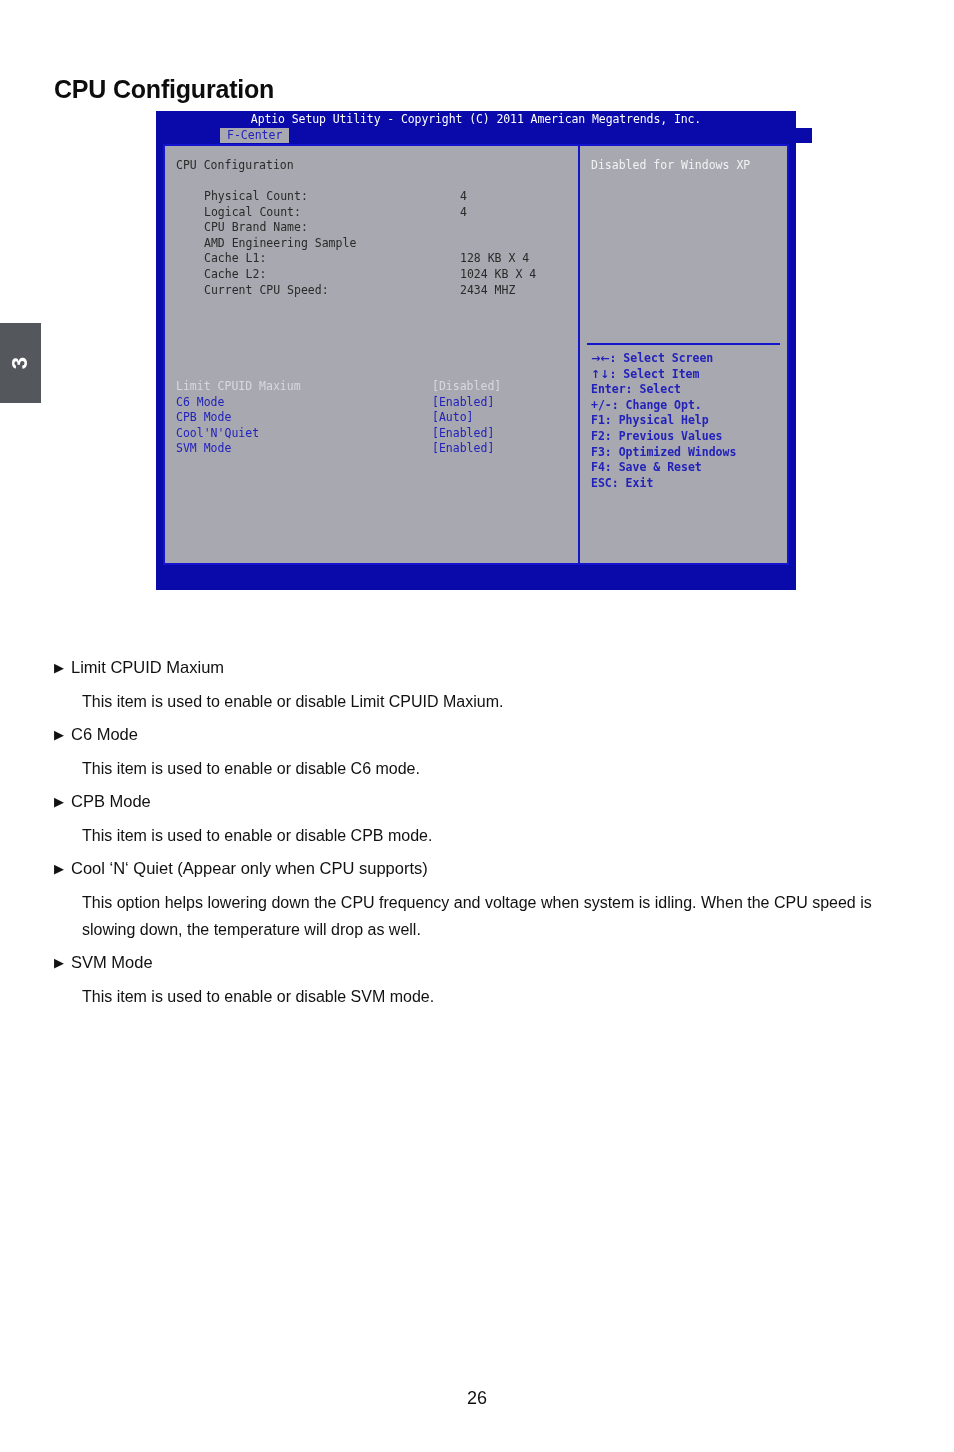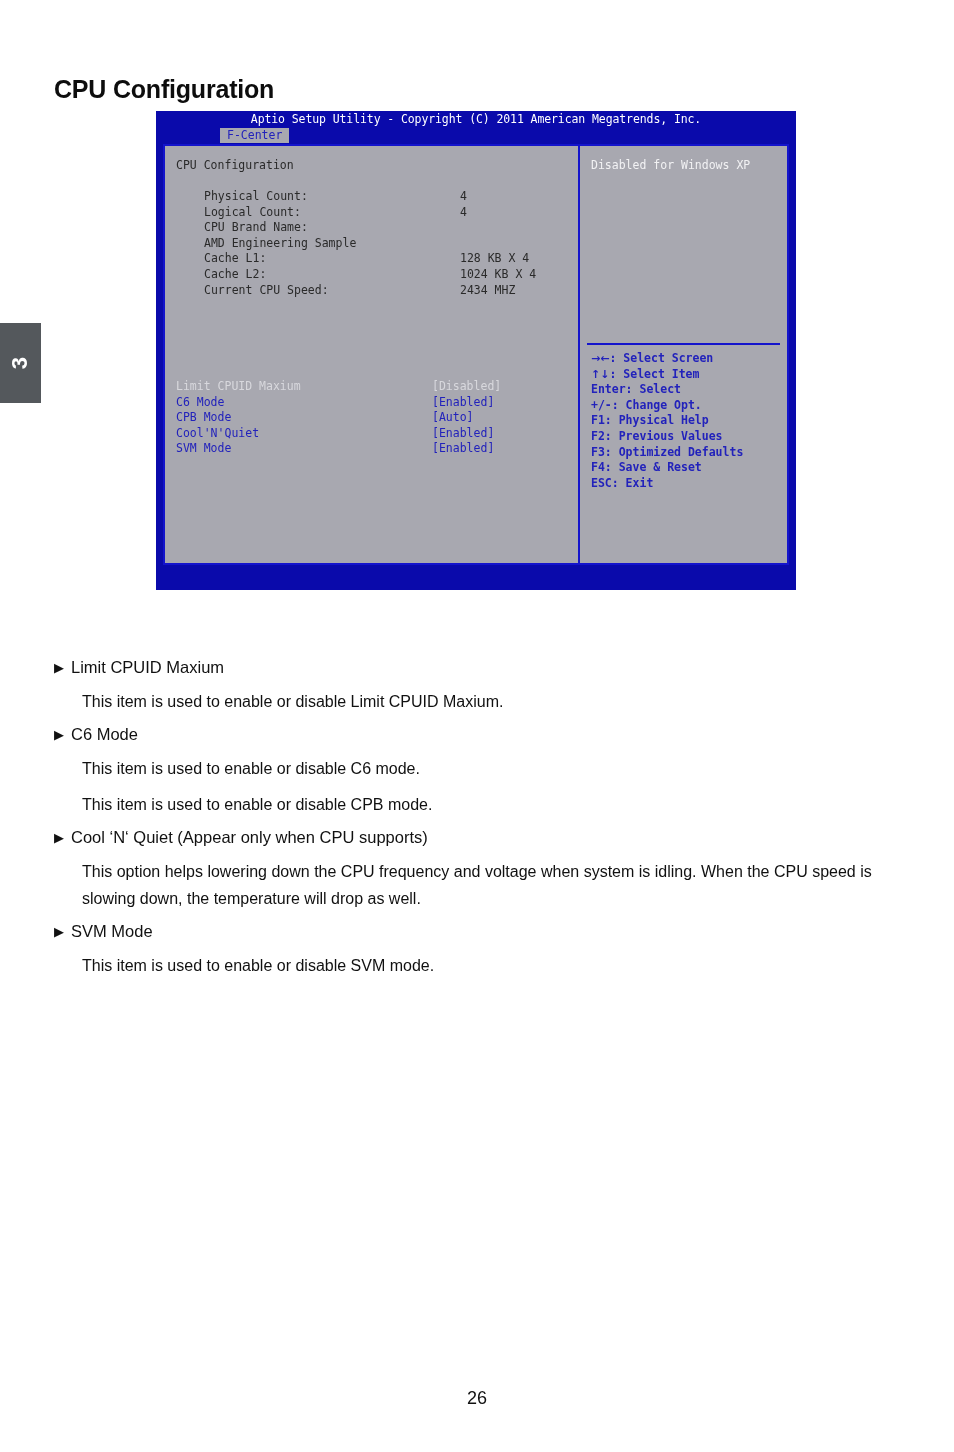--- a/index.html
+++ b/index.html
@@ -76,20 +76,21 @@
     letter-spacing: -0.1px;
   }
 
   .bios-tabbar {
     position: absolute;
     left: 0;
     top: 17px;
     width: 640px;
     height: 15px;
     background: #0a0aab;
+    padding-left: 16px;
   }
   .bios-tab {
     position: absolute;
     left: 64px;
     top: 0;
     height: 15px;
     padding: 0 7px;
     background: #a8a8b0;
     color: #2222bb;
     line-height: 15px;
@@ -355,21 +356,21 @@
         <div class="key-row">
           <span>+/-: Change Opt.</span>
         </div>
         <div class="key-row">
           <span>F1: Physical Help</span>
         </div>
         <div class="key-row">
           <span>F2: Previous Values</span>
         </div>
         <div class="key-row">
-          <span>F3: Optimized Defaults</span>
+          <span>F3: Optimized Windows</span>
         </div>
         <div class="key-row">
           <span>F4: Save &amp; Reset</span>
         </div>
         <div class="key-row">
           <span>ESC: Exit</span>
         </div>
       </div>
     </div>
 
@@ -382,20 +383,23 @@
   <p class="item-head">
     <span class="arrow">▶</span><span>Limit CPUID Maxium</span>
   </p>
   <p class="item-body">This item is used to enable or disable Limit CPUID Maxium.</p>
 
   <p class="item-head">
     <span class="arrow">▶</span><span>C6 Mode</span>
   </p>
   <p class="item-body">This item is used to enable or disable C6 mode.</p>
 
+  <p class="item-head">
+    <span class="arrow">▶</span><span>CPB Mode</span>
+  </p>
   <p class="item-body">This item is used to enable or disable CPB mode.</p>
 
   <p class="item-head">
     <span class="arrow">▶</span><span>Cool ‘N‘ Quiet (Appear only when CPU supports)</span>
   </p>
   <p class="item-body">This option helps lowering down the CPU frequency and voltage when system is idling. When the CPU speed is slowing down, the temperature will drop as well.</p>
 
   <p class="item-head">
     <span class="arrow">▶</span><span>SVM Mode</span>
   </p>

